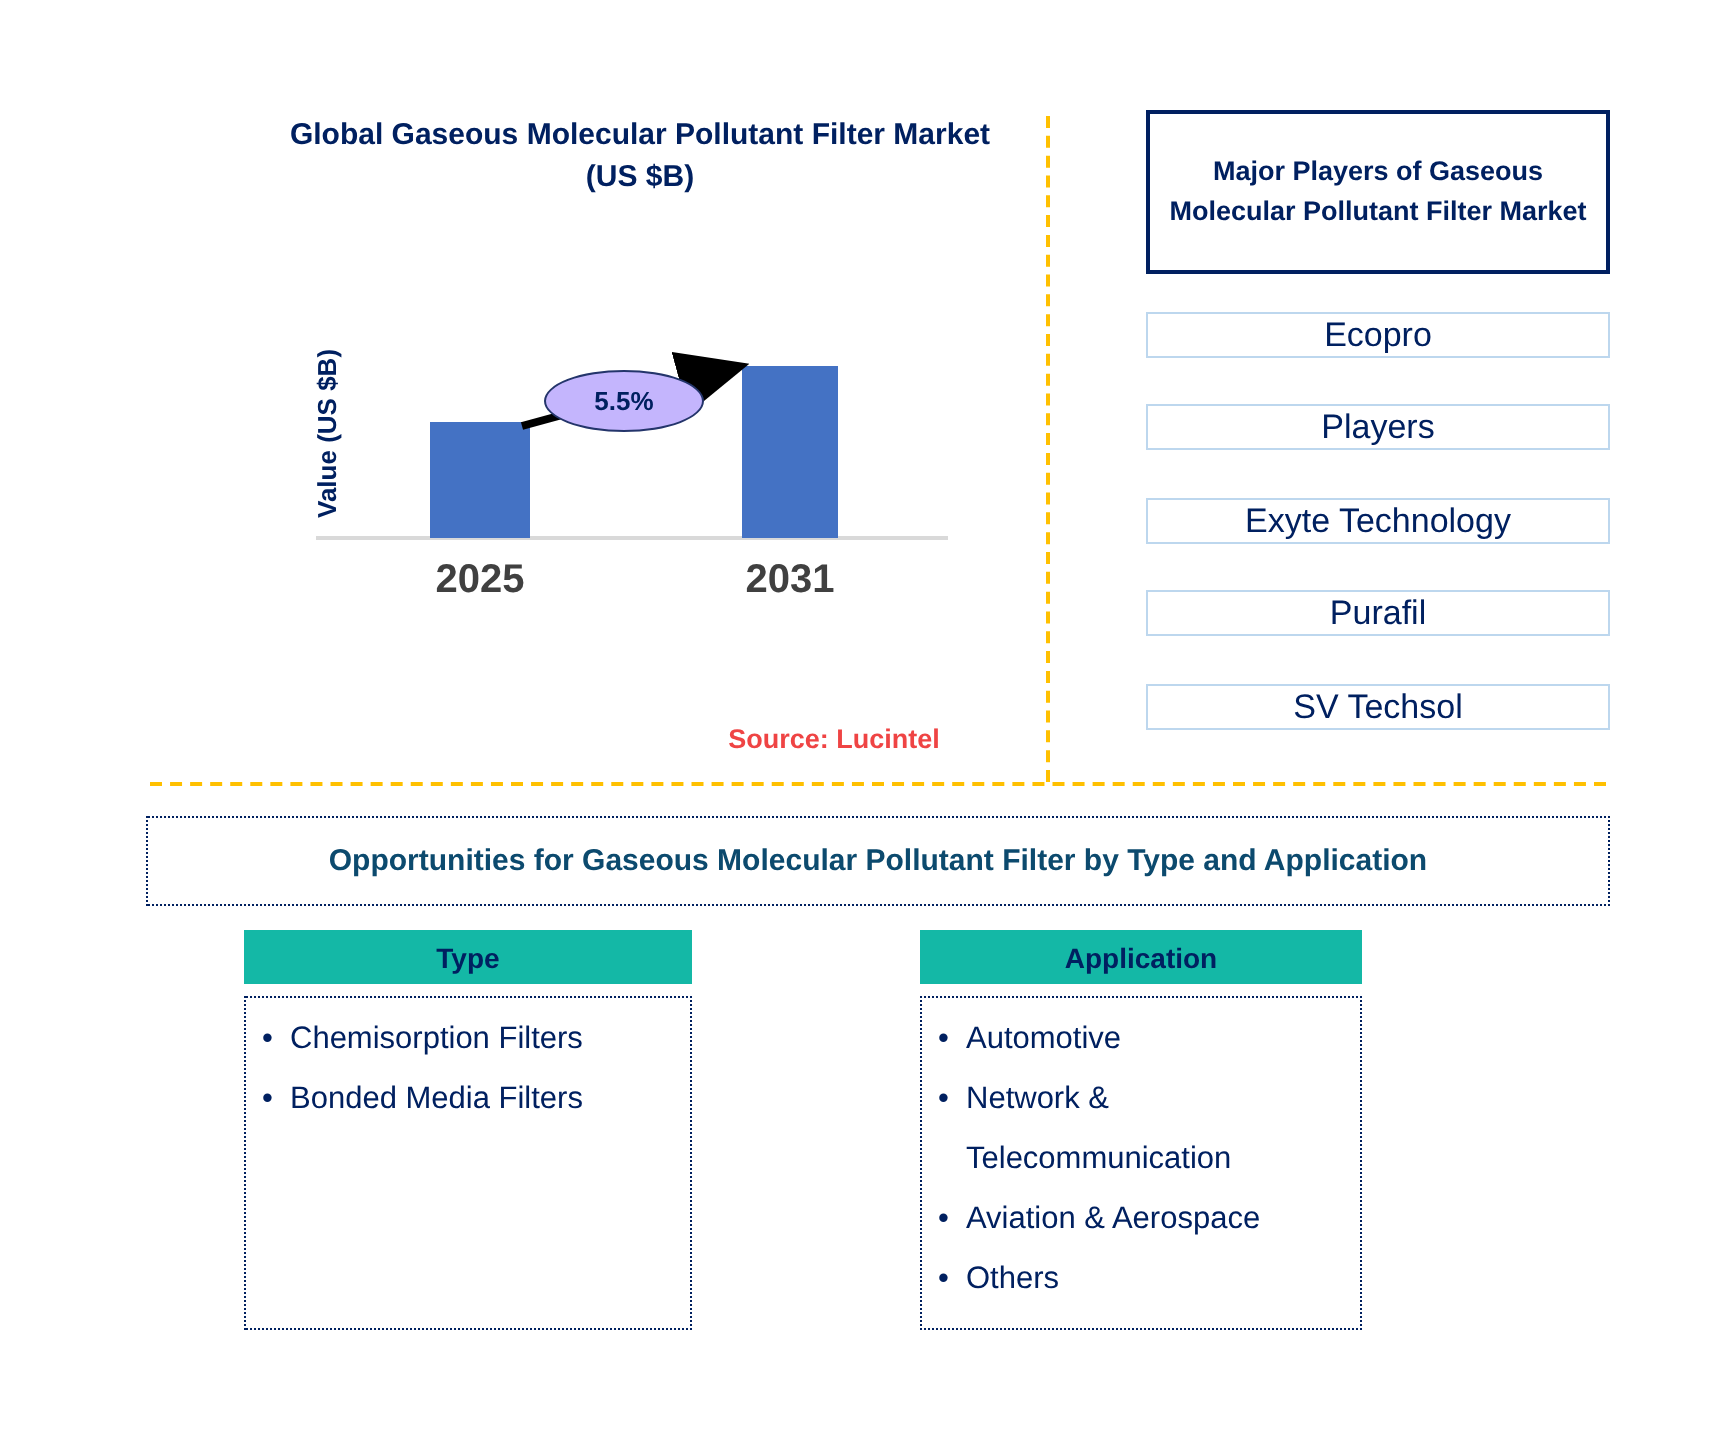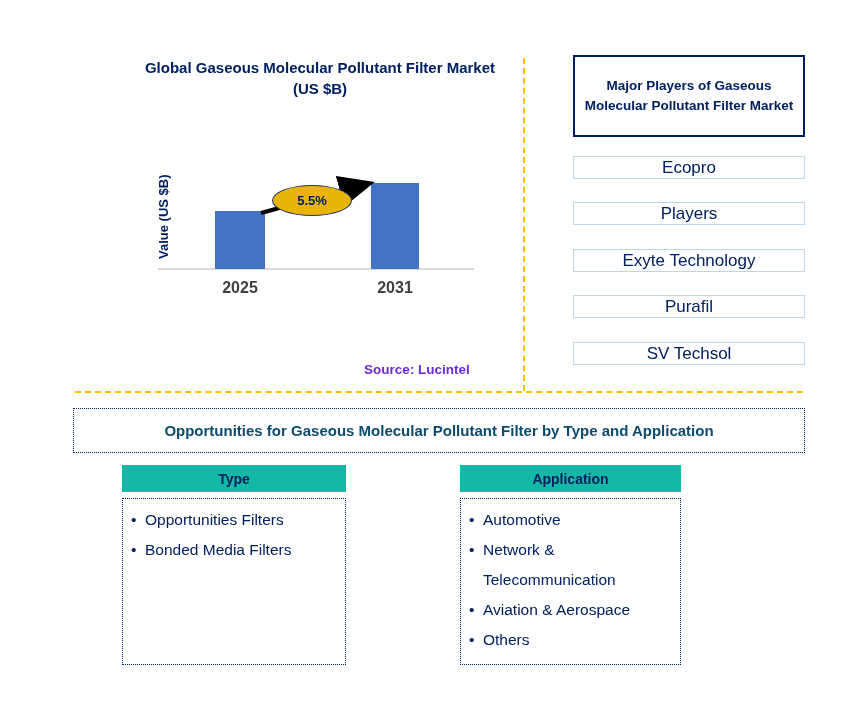--- a/index.html
+++ b/index.html
@@ -22,34 +22,34 @@
   }
   .baseline {
     position:absolute; left:158px; top:268px; width:316px; height:2px;
     background:#d9d9d9;
   }
   .bar { position:absolute; bottom:456px; z-index:1; }
   .bar-2025 { left:215px; width:50px; }
   .bar-2031 { left:371px; width:48px; }
   .xlabel {
     position:absolute; top:279px; width:58px; text-align:center;
-    font-size:16px; font-weight:bold; color:#404040;
+    font-size:20px; font-weight:bold; color:#404040;
   }
   .xlabel-2025 { left:211px; }
   .xlabel-2031 { left:366px; }
   .arrow-svg { position:absolute; left:250px; top:172px; z-index:2; }
   .growth-ellipse {
     position:absolute; left:272px; top:185px; width:78px; height:29px;
-    background:#eab308; border:1.5px solid #24356b; border-radius:50%;
+    background:#c4b5fd; border:1.5px solid #24356b; border-radius:50%;
     display:flex; align-items:center; justify-content:center; z-index:3;
     font-size:13px; font-weight:bold; color:#002060;
   }
   .source-note {
     position:absolute; left:317px; top:362px; width:200px; text-align:center;
-    font-size:13.5px; font-weight:bold; color:#6d28d9;
+    font-size:13.5px; font-weight:bold; color:#ef4444;
   }
 
   
   .v-divider {
     position:absolute; left:523px; top:58px; height:333px; width:0;
     border-left:2px dashed #ffc000;
   }
   .h-divider {
     position:absolute; left:75px; top:391px; width:728px; height:0;
     border-top:2px dashed #ffc000;
@@ -139,21 +139,21 @@
   <div class="player-box" style="top:342px">SV Techsol</div>
 
   <div class="opp-box">Opportunities for Gaseous Molecular Pollutant Filter by Type and Application</div>
 
   <div class="col-header type-header">Type</div>
   <div class="col-header app-header">Application</div>
 
   <div class="list-box type-list">
     <div class="li">
       <span class="bullet">•</span>
-      <span class="li-text">Opportunities Filters</span>
+      <span class="li-text">Chemisorption Filters</span>
     </div>
     <div class="li">
       <span class="bullet">•</span>
       <span class="li-text">Bonded Media Filters</span>
     </div>
   </div>
 
   <div class="list-box app-list">
     <div class="li">
       <span class="bullet">•</span>

